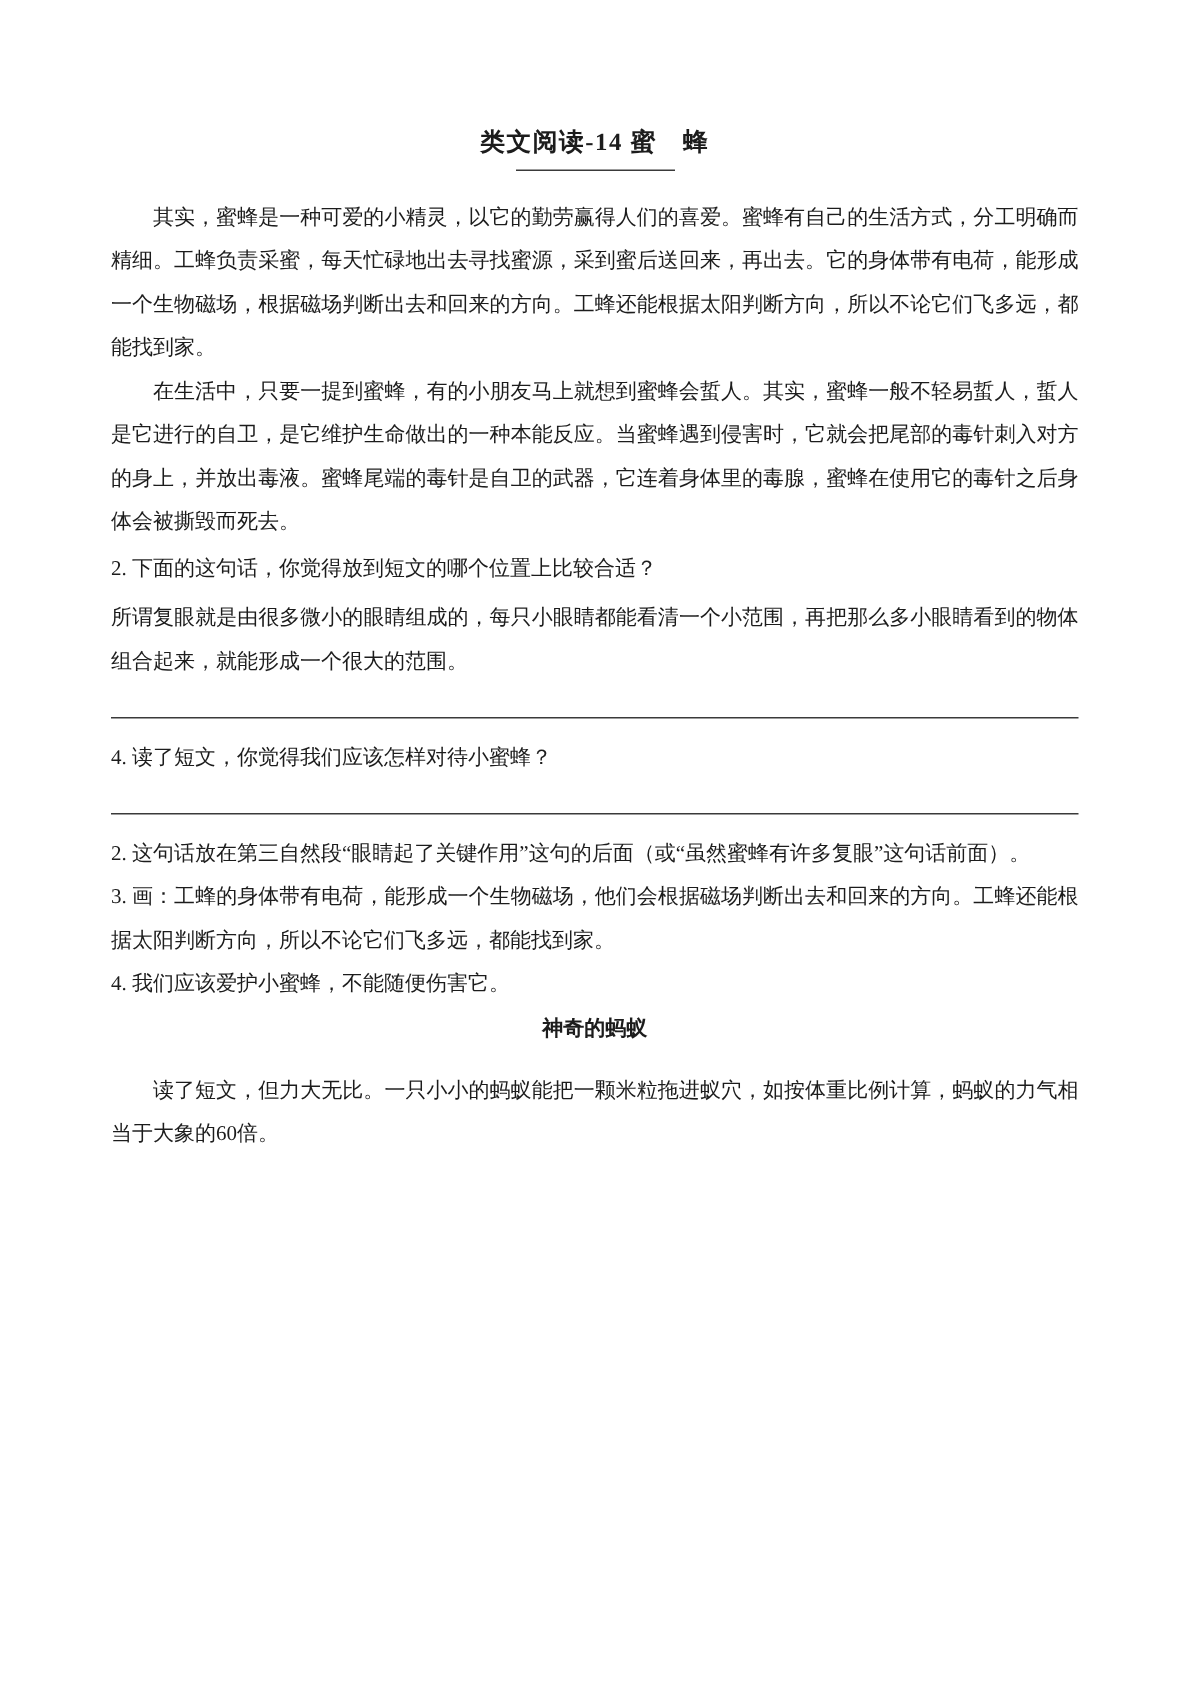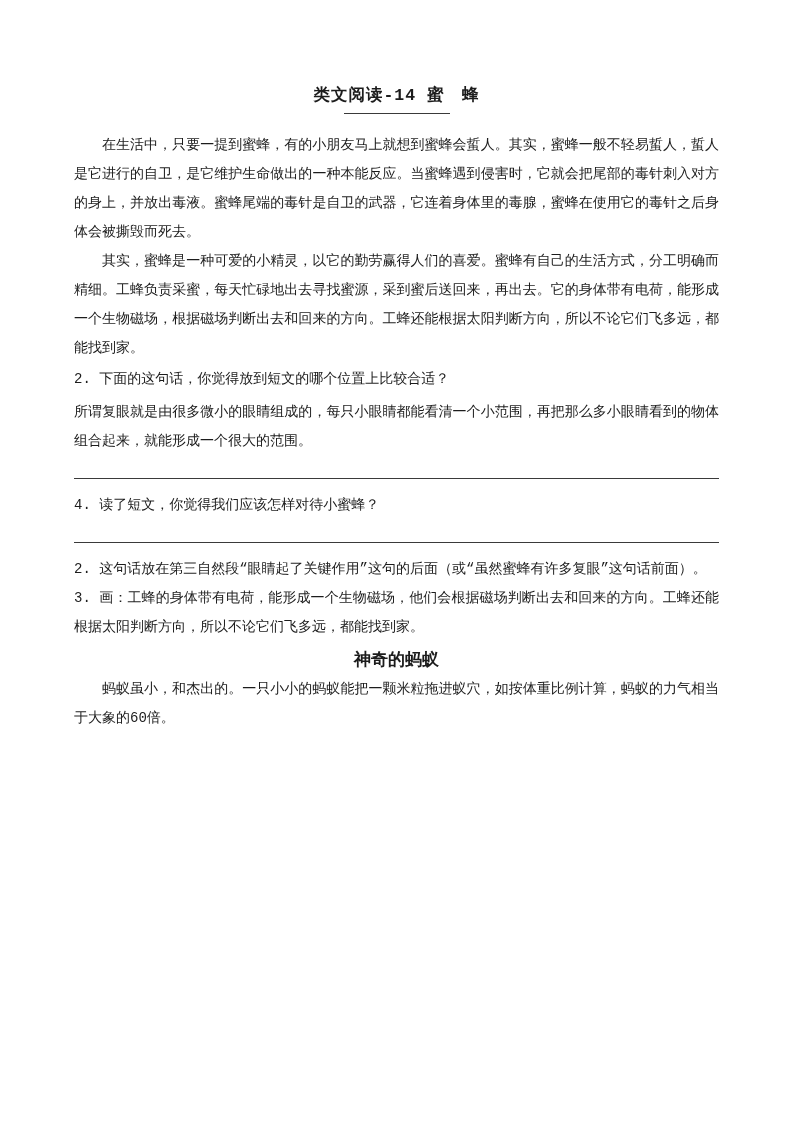--- a/index.html
+++ b/index.html
@@ -12,21 +12,20 @@
     height: 1122px;
     overflow: hidden;
     color: #1c1c1c;
     font-family: "Liberation Serif", "DejaVu Serif", serif;
   }
   .page {
     box-sizing: border-box;
     width: 793px;
     height: 1122px;
     padding: 84px 74px 30px 74px;
-    font-family: Liberation Mono, monospace;
   }
   .title {
     margin: 0;
     font-size: 16.5px;
     font-weight: bold;
     text-align: center;
     letter-spacing: 1px;
   }
   .title-underline {
     width: 106px;
@@ -45,46 +44,47 @@
   }
   p.qitem {
     margin: 2px 0 4px 0;
   }
   hr.divider {
     border: none;
     border-top: 1px solid #3a3a3a;
     margin: 22px 0 12px 0;
   }
   .subtitle {
-    margin: 6px 0 4px 0;
-    font-size: 17px;
+    margin: 6px 0 18px 0;
+    font-size: 14px;
     font-weight: bold;
     text-align: center;
   }
 </style>
 </head>
 <body>
 
 <div class="page">
 
   <h1 class="title">类文阅读-14 蜜　蜂</h1>
   <div class="title-underline"></div>
 
+  <p class="indent">其实，蜜蜂是一种可爱的小精灵，以它的勤劳赢得人们的喜爱。蜜蜂有自己的生活方式，分工明确而精细。工蜂负责采蜜，每天忙碌地出去寻找蜜源，采到蜜后送回来，再出去。它的身体带有电荷，能形成一个生物磁场，根据磁场判断出去和回来的方向。工蜂还能根据太阳判断方向，所以不论它们飞多远，都能找到家。</p>
   <p class="indent">在生活中，只要一提到蜜蜂，有的小朋友马上就想到蜜蜂会蜇人。其实，蜜蜂一般不轻易蜇人，蜇人是它进行的自卫，是它维护生命做出的一种本能反应。当蜜蜂遇到侵害时，它就会把尾部的毒针刺入对方的身上，并放出毒液。蜜蜂尾端的毒针是自卫的武器，它连着身体里的毒腺，蜜蜂在使用它的毒针之后身体会被撕毁而死去。</p>
-  <p class="indent">其实，蜜蜂是一种可爱的小精灵，以它的勤劳赢得人们的喜爱。蜜蜂有自己的生活方式，分工明确而精细。工蜂负责采蜜，每天忙碌地出去寻找蜜源，采到蜜后送回来，再出去。它的身体带有电荷，能形成一个生物磁场，根据磁场判断出去和回来的方向。工蜂还能根据太阳判断方向，所以不论它们飞多远，都能找到家。</p>
 
   <p class="qitem">2. 下面的这句话，你觉得放到短文的哪个位置上比较合适？</p>
   <p>所谓复眼就是由很多微小的眼睛组成的，每只小眼睛都能看清一个小范围，再把那么多小眼睛看到的物体组合起来，就能形成一个很大的范围。</p>
 
   <hr class="divider">
 
   <p class="qitem">4. 读了短文，你觉得我们应该怎样对待小蜜蜂？</p>
 
   <hr class="divider">
 
   <p>2. 这句话放在第三自然段“眼睛起了关键作用”这句的后面（或“虽然蜜蜂有许多复眼”这句话前面）。</p>
   <p>3. 画：工蜂的身体带有电荷，能形成一个生物磁场，他们会根据磁场判断出去和回来的方向。工蜂还能根据太阳判断方向，所以不论它们飞多远，都能找到家。</p>
+  <p>4. 我们应该爱护小蜜蜂，不能随便伤害它。</p>
 
   <h2 class="subtitle">神奇的蚂蚁</h2>
 
-  <p class="indent">蚂蚁虽小，和杰出的。一只小小的蚂蚁能把一颗米粒拖进蚁穴，如按体重比例计算，蚂蚁的力气相当于大象的60倍。</p>
+  <p class="indent">读了短文，但力大无比。一只小小的蚂蚁能把一颗米粒拖进蚁穴，如按体重比例计算，蚂蚁的力气相当于大象的60倍。</p>
 
 </div>
 
 </body></html>

